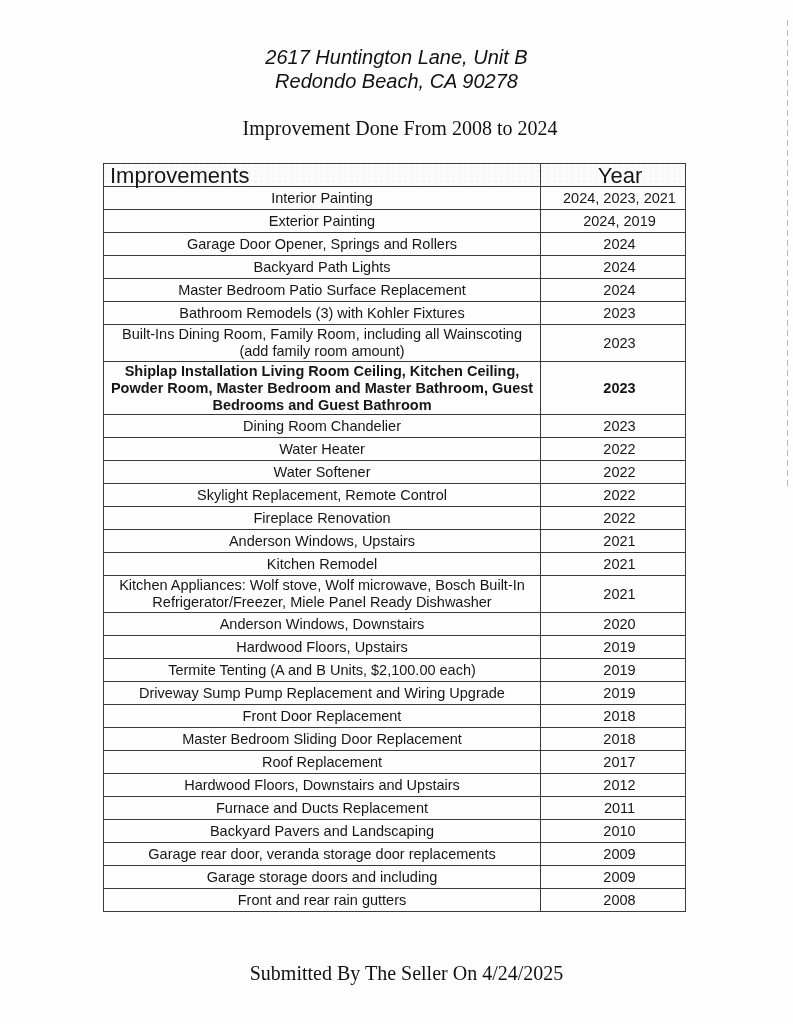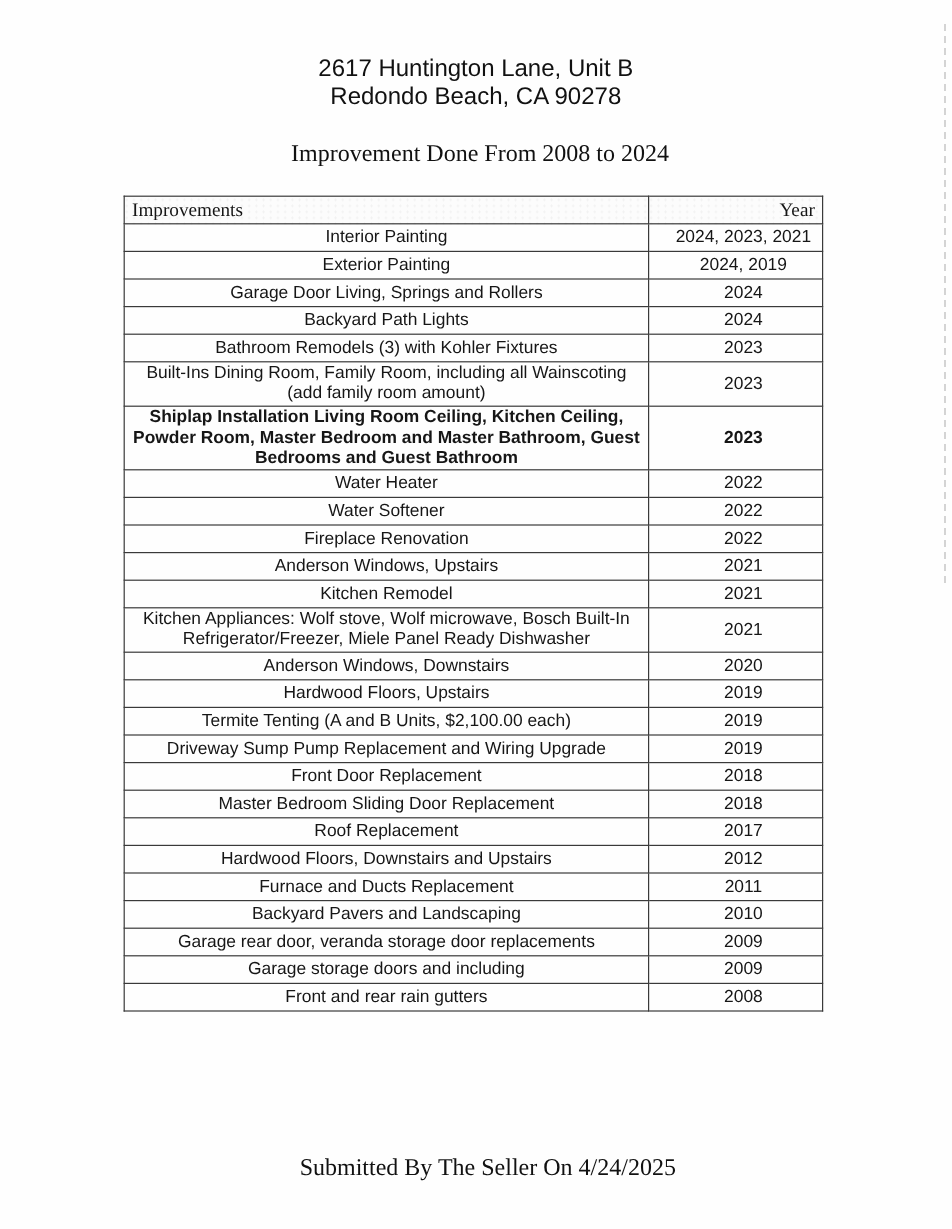--- a/index.html
+++ b/index.html
@@ -31,20 +31,21 @@
     }
     .address {
       position: absolute;
       left: 0;
       width: 793px;
       text-align: center;
       font-family: "Liberation Sans", sans-serif;
       font-size: 20px;
       line-height: 24px;
       color: #111;
+      font-style: italic;
     }
     .address.l1 { top: 45px; }
     .address.l2 { top: 69px; }
     .subtitle {
       position: absolute;
       left: 0;
       top: 116px;
       width: 800px;
       text-align: center;
       font-family: "Liberation Serif", serif;
@@ -79,28 +80,27 @@
       border: 1.3px solid #3a3a3a;
       padding: 0 6px;
       vertical-align: middle;
       text-align: left;
       font-weight: normal;
       line-height: 17px;
     }
     table.improvements col.c1 { width: 437px; }
     table.improvements col.c2 { width: 145px; }
     table.improvements thead th {
-      font-size: 16px;
+      font-size: 22px;
       height: 22px;
       background:
         radial-gradient(circle at 20% 40%, rgba(0,0,0,0.04) 0 1px, transparent 1px) 0 0/6px 5px,
         #fcfcfc;
-      font-family: Liberation Serif, serif;
-    }
-    table.improvements thead th.year-h { text-align: right; padding-left: 20px; }
+    }
+    table.improvements thead th.year-h { text-align: center; padding-left: 20px; }
     table.improvements tbody td { height: 22px; text-align: center; }
     table.improvements tbody tr.h2 td { height: 36px; }
     table.improvements tbody tr.h3 td { height: 52px; font-weight: bold; }
     table.improvements tbody td.year { padding-left: 19px; }
   </style>
 </head>
 <body>
 
 <div class="page">
   <div class="scan-edge"></div>
@@ -123,45 +123,57 @@
     <tbody>
       <tr>
           <td>Interior Painting</td>
           <td class="year">2024, 2023, 2021</td>
         </tr>
       <tr>
           <td>Exterior Painting</td>
           <td class="year">2024, 2019</td>
         </tr>
       <tr>
-          <td>Garage Door Living, Springs and Rollers</td>
+          <td>Garage Door Opener, Springs and Rollers</td>
           <td class="year">2024</td>
         </tr>
       <tr>
           <td>Backyard Path Lights</td>
           <td class="year">2024</td>
         </tr>
       <tr>
+          <td>Master Bedroom Patio Surface Replacement</td>
+          <td class="year">2024</td>
+        </tr>
+      <tr>
           <td>Bathroom Remodels (3) with Kohler Fixtures</td>
           <td class="year">2023</td>
         </tr>
       <tr class="h2">
           <td>Built-Ins Dining Room, Family Room, including all Wainscoting (add family room amount)</td>
           <td class="year">2023</td>
         </tr>
       <tr class="h3">
           <td>Shiplap Installation Living Room Ceiling, Kitchen Ceiling, Powder Room, Master Bedroom and Master Bathroom, Guest Bedrooms and Guest Bathroom</td>
           <td class="year">2023</td>
         </tr>
       <tr>
+          <td>Dining Room Chandelier</td>
+          <td class="year">2023</td>
+        </tr>
+      <tr>
           <td>Water Heater</td>
           <td class="year">2022</td>
         </tr>
       <tr>
           <td>Water Softener</td>
+          <td class="year">2022</td>
+        </tr>
+      <tr>
+          <td>Skylight Replacement, Remote Control</td>
           <td class="year">2022</td>
         </tr>
       <tr>
           <td>Fireplace Renovation</td>
           <td class="year">2022</td>
         </tr>
       <tr>
           <td>Anderson Windows, Upstairs</td>
           <td class="year">2021</td>
         </tr>

